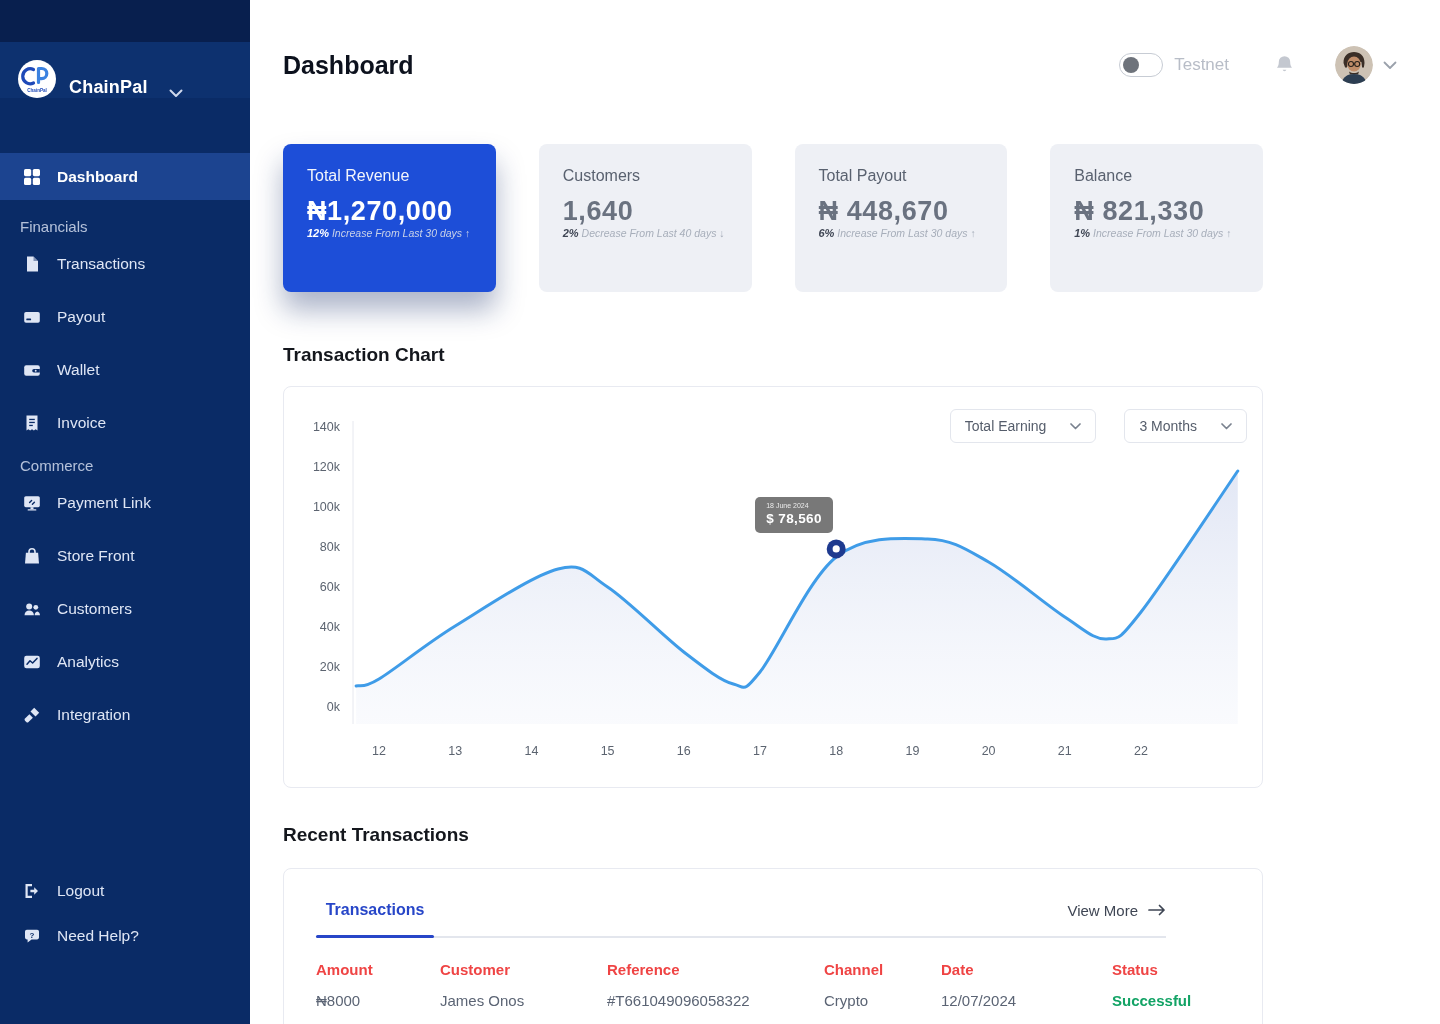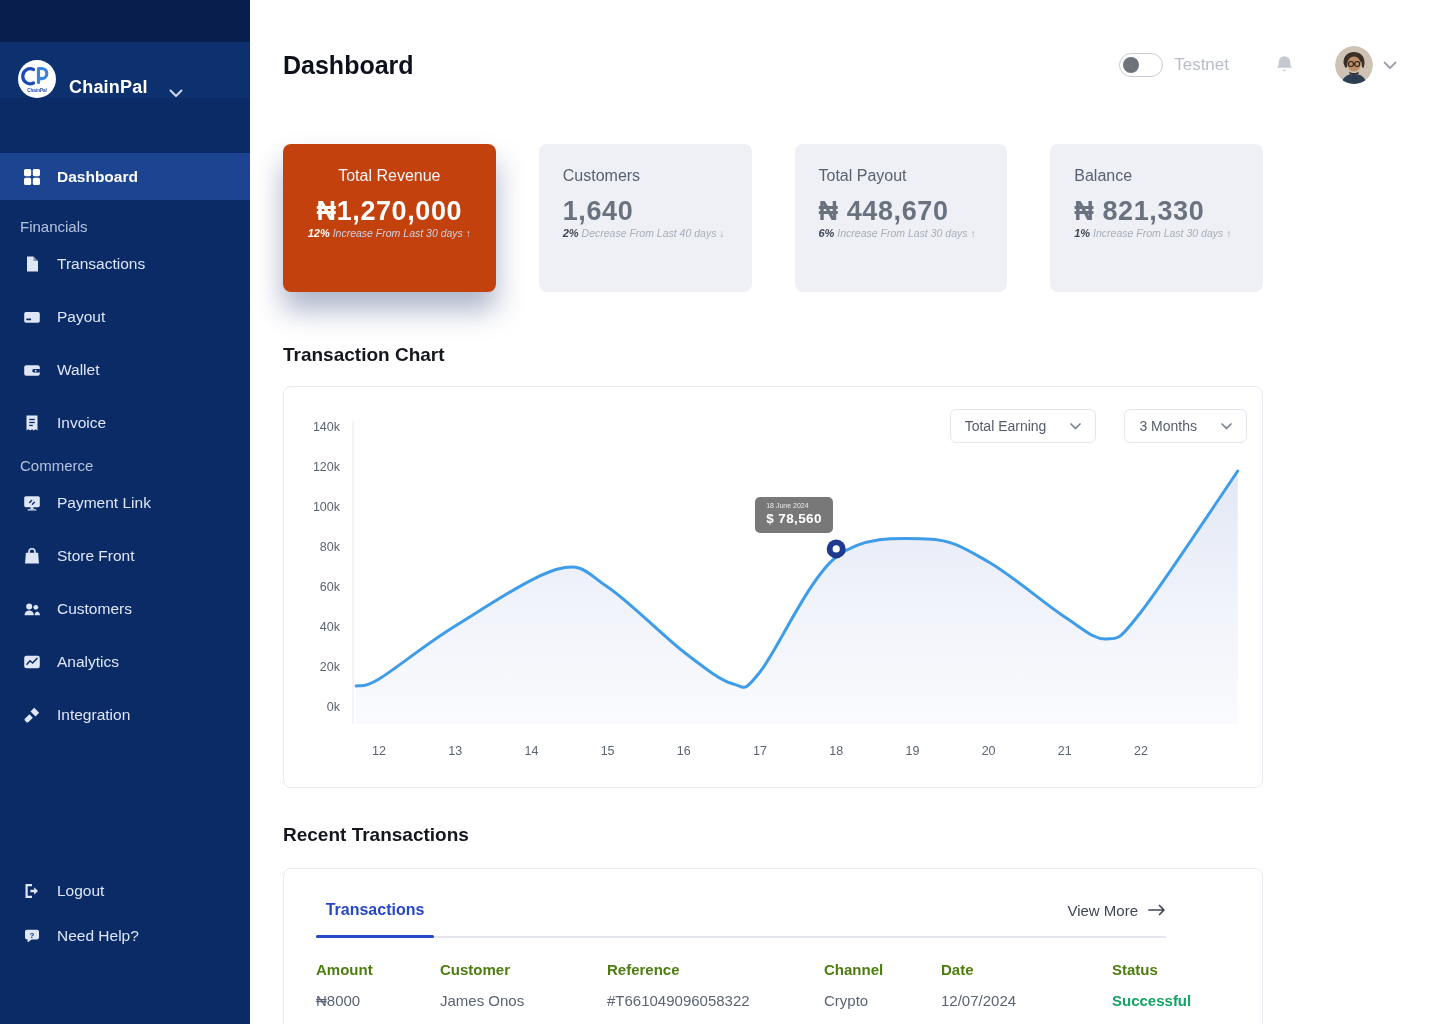--- a/index.html
+++ b/index.html
@@ -30,21 +30,21 @@
   .toggle { width:44px; height:24px; border:1.5px solid #C7CCD4; border-radius:13px; background:#fff; position:relative; margin-right:11px; cursor:pointer; }
   .knob { position:absolute; left:3px; top:2.6px; width:16px; height:16px; border-radius:50%; background:#6E737B; }
   .testnet { font-size:17px; color:#B8BDC7; margin-right:45px; }
   .bell { margin-right:40px; cursor:pointer; display:flex; }
   .avatar { width:38px; height:38px; border-radius:50%; overflow:hidden; margin-right:10px; cursor:pointer; flex:0 0 38px; }
 
   
   .cards { display:flex; gap:43px; margin-top:60px; width:980px; }
   .card { width:213px; height:148px; border-radius:8px; padding:23px 24px; }
   .card.light { background:#EEF0F5; }
-  .card.dark { background:#c2410c; box-shadow:0 18px 28px rgba(17,39,101,.35);text-align:center; }
+  .card.dark { background:#1d4ed8; box-shadow:0 18px 28px rgba(17,39,101,.35); }
   .card-label { font-size:16px; color:#59616F; }
   .dark .card-label { color:#F2F5FB; }
   .card-value { font-size:27px; font-weight:700; letter-spacing:.6px; color:#6A7280; margin-top:11px; }
   .dark .card-value { color:#fff; }
   .card-foot { font-size:10.5px; color:#A7AEBA; white-space:nowrap;font-style:italic; }
   .card-foot b { color:#3F4654; font-size:11px; }
   .dark .card-foot { color:#C9D2E8; }
   .dark .card-foot b { color:#fff; }
 
   
@@ -63,21 +63,21 @@
   
   #recent-title { margin-top:36px; }
   .table-card { width:980px; height:210px; border:1px solid #E8EAF1; border-radius:8px; margin-top:22px; padding:32px 32px 0; }
   .tab-row { display:flex; justify-content:space-between; align-items:center; width:850px; }
   .tab { font-size:16px; font-weight:700; color:#2746C8; width:118px; text-align:center; cursor:pointer; }
   .view-more { font-size:15px; color:#3F4654; display:flex; align-items:center; gap:10px; cursor:pointer; }
   .tab-line { position:relative; width:850px; height:2px; background:#E3E6ED; margin-top:17px; }
   .active-bar { position:absolute; left:0; top:-1px; height:3px; width:118px; background:#2746C8; border-radius:2px; }
   .t-grid { display:grid; grid-template-columns:124px 167px 217px 117px 171px 1fr; width:850px; align-items:center; }
   .t-head { margin-top:23px; }
-  .t-head span { font-size:15px; font-weight:600; color:#4d7c0f; }
+  .t-head span { font-size:15px; font-weight:600; color:#ef4444; }
   .t-row { margin-top:14px; cursor:pointer; }
   .t-row span { font-size:15px; color:#5B6474; }
   .t-row span.status-success { color:#12A365; font-weight:600; }
 </style>
 </head>
 <body>
 
 <aside class="sidebar">
   <div class="side-strip"></div>
   <div class="brand">

